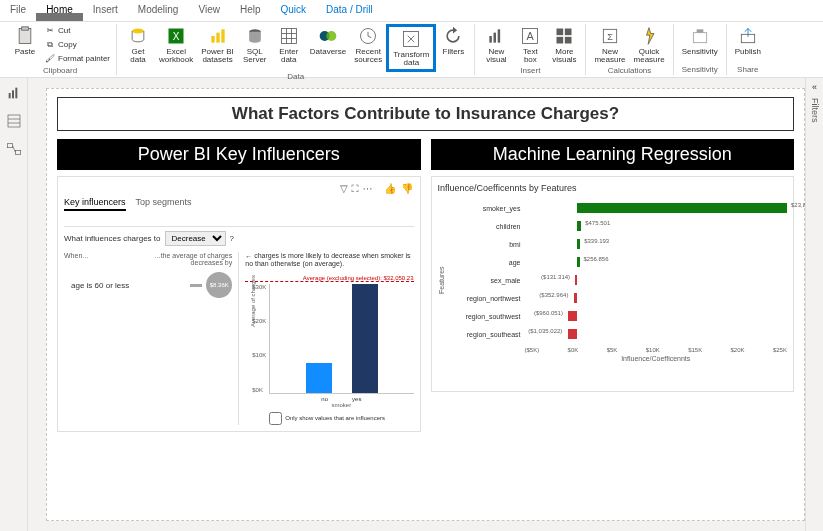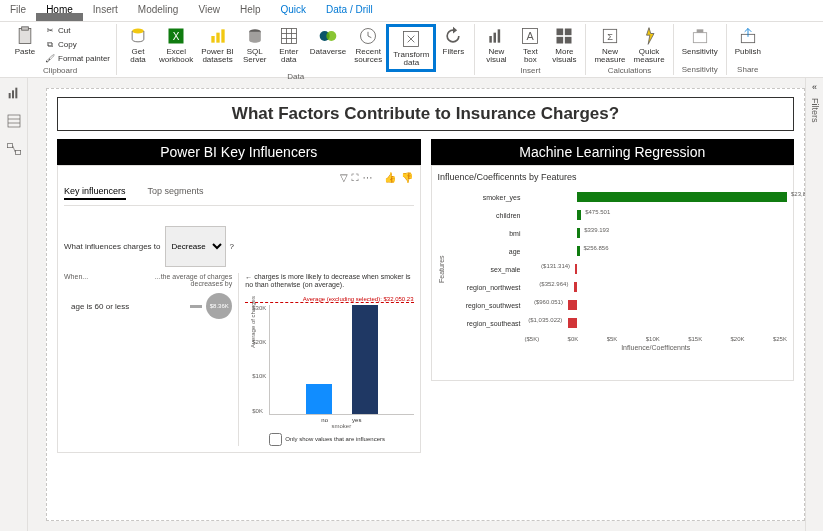--- a/index.html
+++ b/index.html
@@ -28,31 +28,31 @@
 
 .body { flex: 1; display: flex; position: relative; }
 .left-rail { width: 28px; background: #f3f2f1; border-right: 1px solid #e1dfdd; display: flex; flex-direction: column; align-items: center; padding-top: 6px; gap: 10px; }
 .left-rail .rail-btn { width: 18px; height: 18px; cursor: pointer; display:flex; align-items:center; justify-content:center; }
 .canvas-wrap { flex: 1; padding: 10px 18px; overflow: hidden; position: relative; }
 .canvas { background: #fff; border: 1px dashed #c8c6c4; height: 100%; padding: 8px 10px; }
 .title-box { border: 1px solid #323130; text-align: center; padding: 6px; font-weight: 700; font-size: 17px; margin-bottom: 8px; }
 
 .cols { display: flex; gap: 10px; }
 .col { flex: 1; }
-.col-head { background: #000; color: #fff; text-align: center; padding: 5px; font-size: 14px; font-weight: 400; }
+.col-head { background: #000; color: #fff; text-align: center; padding: 5px; font-size: 18px; font-weight: 400; margin-bottom: 6px; }
 .panel { background: #fff; border: 1px solid #e1dfdd; padding: 6px; font-size: 8px; min-height: 216px; }
 
 
 .ki-actions { display: flex; justify-content: flex-end; gap: 4px; margin-bottom: 2px; color: #605e5c; }
 .ki-actions span { cursor: pointer; font-size:10px; }
-.ki-tabs { display: flex; gap: 22px; border-bottom: 1px solid #e1dfdd; padding-bottom: 5px; margin-bottom: 20px; }
+.ki-tabs { display: flex; gap: 10px; border-bottom: 1px solid #e1dfdd; padding-bottom: 15px; margin-bottom: 4px; }
 .ki-tab { font-size: 9px; color: #605e5c; cursor: pointer; }
 .ki-tab.active { color: #000; border-bottom: 2px solid #000; padding-bottom: 2px; }
 .ki-q { display: flex; align-items: center; gap: 4px; font-size: 8px; margin-bottom: 6px; }
-.ki-q select { font-size: 8px; border: 1px solid #c8c6c4; padding: 14px 2px; }
+.ki-q select { font-size: 8px; border: 1px solid #c8c6c4; padding: 1px 2px; }
 .ki-body { display: flex; gap: 6px; }
 .ki-left { flex: 1; }
 .ki-right { flex: 1; border-left: 1px solid #e1dfdd; padding-left: 6px; }
 .ki-hdr { display: flex; justify-content: space-between; font-size: 7px; color: #605e5c; margin-bottom: 6px; }
 .ki-row { display: flex; align-items: center; margin-bottom: 12px; font-size: 8px; }
 .ki-row .bar { height: 3px; background: #118dff; margin: 0 4px; }
 .bubble { width: 26px; height: 26px; border-radius: 50%; display: flex; align-items: center; justify-content: center; font-size: 6px; color: #fff; }
 .bubble.big { background: #118dff; width: 30px; height: 30px; }
 .bubble.small { background: #a6a6a6; }
 .ki-row .ind { width: 3px; height: 10px; background: #118dff; margin-right: 4px; }

